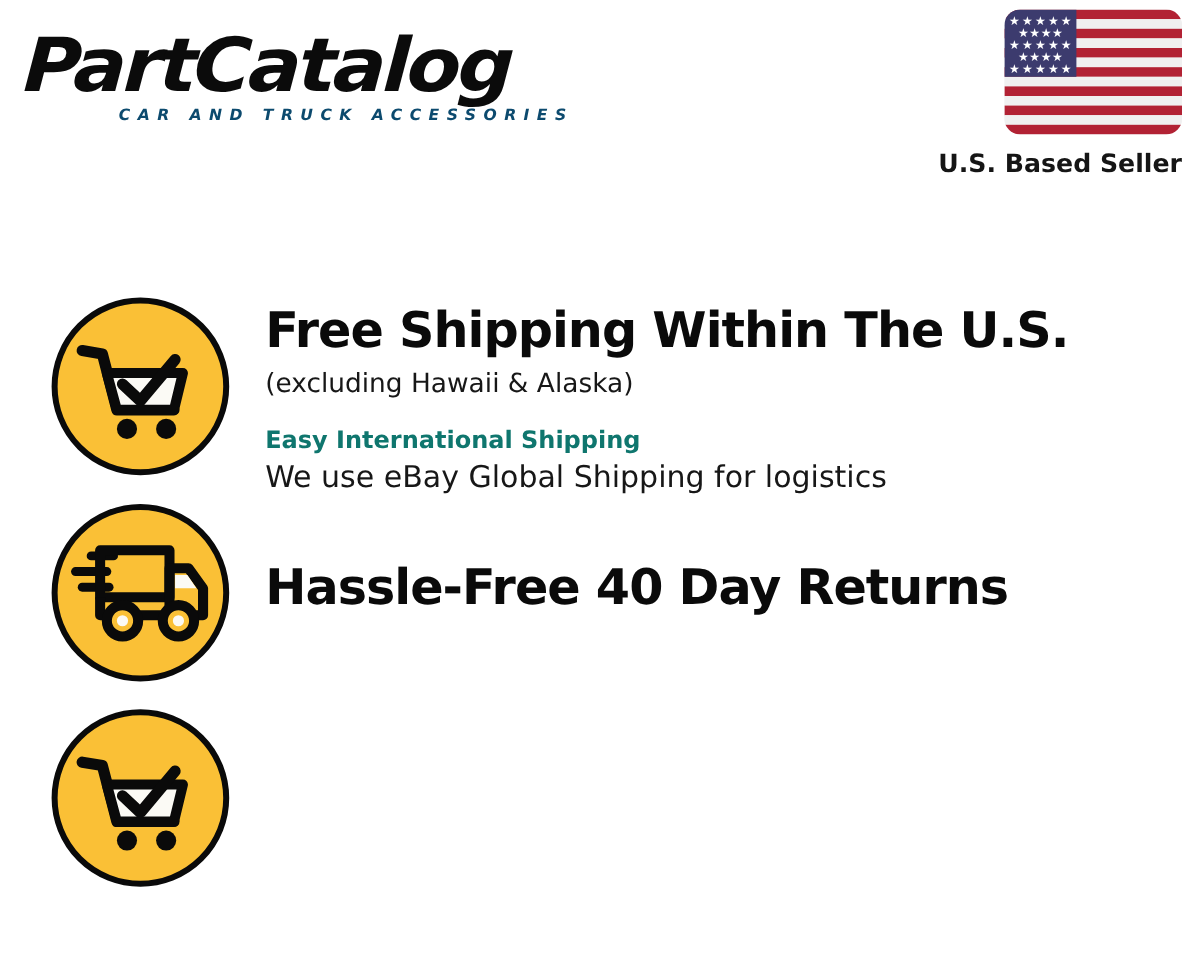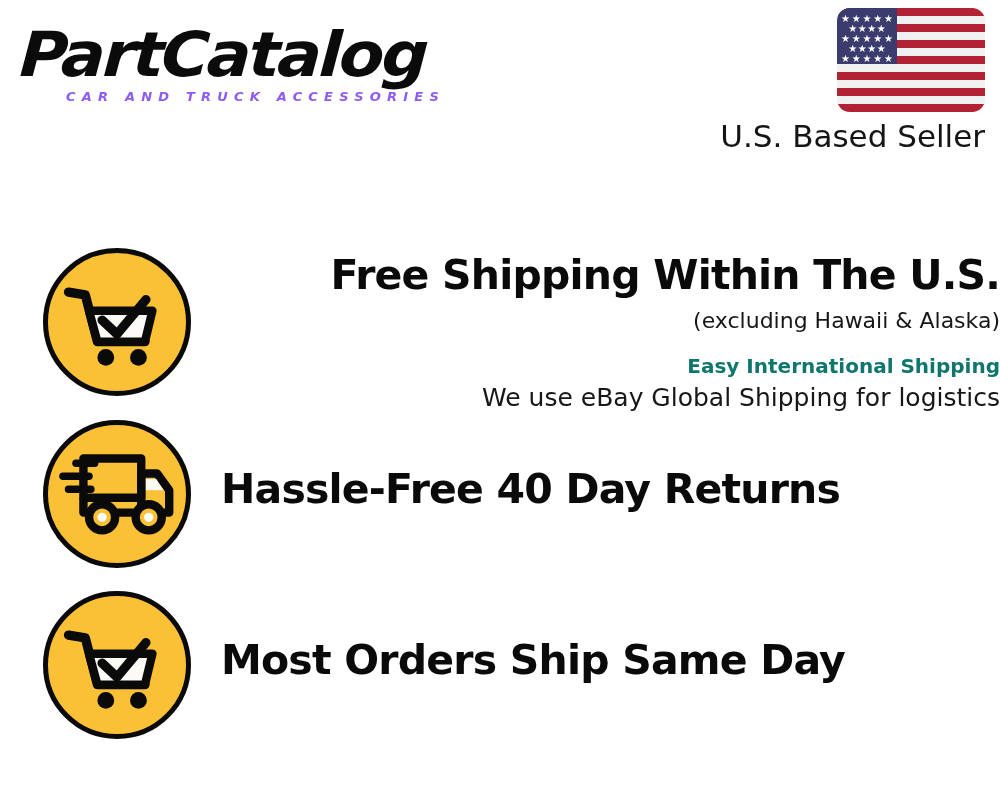--- a/index.html
+++ b/index.html
@@ -36,23 +36,23 @@
     white-space: nowrap;
     transform: scaleX(1.06) skewX(-3deg);
     transform-origin: left top;
   }
   #brand-tagline {
     font-family: "DejaVu Sans", sans-serif;
     font-weight: 700;
     font-style: italic;
     font-size: 13px;
     letter-spacing: 6.2px;
-    color: #8b5cf6;
+    color: #0c4a6e;
     white-space: nowrap;
-    margin-left: 44px;
+    margin-left: 77px;
     margin-top: 1px;
   }
 
   #seller-badge {
     position: absolute;
     right: 15px;
     top: 8px;
     width: 270px;
     text-align: right;
   }
@@ -93,22 +93,22 @@
   }
   .flag-star {
     color: #ffffff;
     font-size: 10px;
     line-height: 10px;
     font-family: "DejaVu Sans", sans-serif;
   }
   .flag-star-row.offset { padding: 0 11px; }
   #seller-label {
     font-family: "DejaVu Sans", sans-serif;
-    font-weight: 400;
-    font-size: 31px;
+    font-weight: 700;
+    font-size: 21px;
     line-height: 36px;
     color: #151515;
     letter-spacing: 0px;
     margin-top: 6px;
     white-space: nowrap;
   }
 
   
   #features {
     position: absolute;
@@ -135,21 +135,21 @@
     height: 148px;
     border-radius: 50%;
     background: #fac036;
     border: 5px solid #0a0a0a;
     box-sizing: border-box;
   }
   .feature-text {
     flex: 1 1 auto;
     padding-left: 30px;
   }
-  #feature-row-0 .feature-text { padding-top: 2px; text-align: right; }
+  #feature-row-0 .feature-text { padding-top: 2px; }
   #feature-row-1 .feature-text { padding-top: 44px; }
   #feature-row-2 .feature-text { padding-top: 44px; }
 
   .feature-heading {
     font-family: "DejaVu Sans", sans-serif;
     font-weight: 700;
     font-size: 41px;
     line-height: 50px;
     letter-spacing: -0.8px;
     color: #0a0a0a;
@@ -302,18 +302,15 @@
   <div class="feature-row" id="feature-row-2">
     <div class="feature-icon">
       <svg class="icon-svg" viewBox="0 0 148 148">
         <path d="M22 42 L40 45 L53 95 L104 95" fill="none" stroke="#0a0a0a" stroke-width="10" stroke-linecap="round" stroke-linejoin="round"></path>
         <path d="M44 62 L112 62 L104 95 L53 95 Z" fill="#fbfaf5" stroke="#0a0a0a" stroke-width="9" stroke-linejoin="round"></path>
         <path d="M58 72 L74 87 L105 50" fill="none" stroke="#0a0a0a" stroke-width="10" stroke-linecap="round" stroke-linejoin="round"></path>
         <circle cx="62" cy="112" r="9" fill="#0a0a0a"></circle>
         <circle cx="97" cy="112" r="9" fill="#0a0a0a"></circle>
       </svg>
     </div>
-    <div class="feature-text">
-      <div class="feature-heading">Most Orders Ship Same Day</div>
-    </div>
   </div>
 
 </div>
 
 </body></html>

